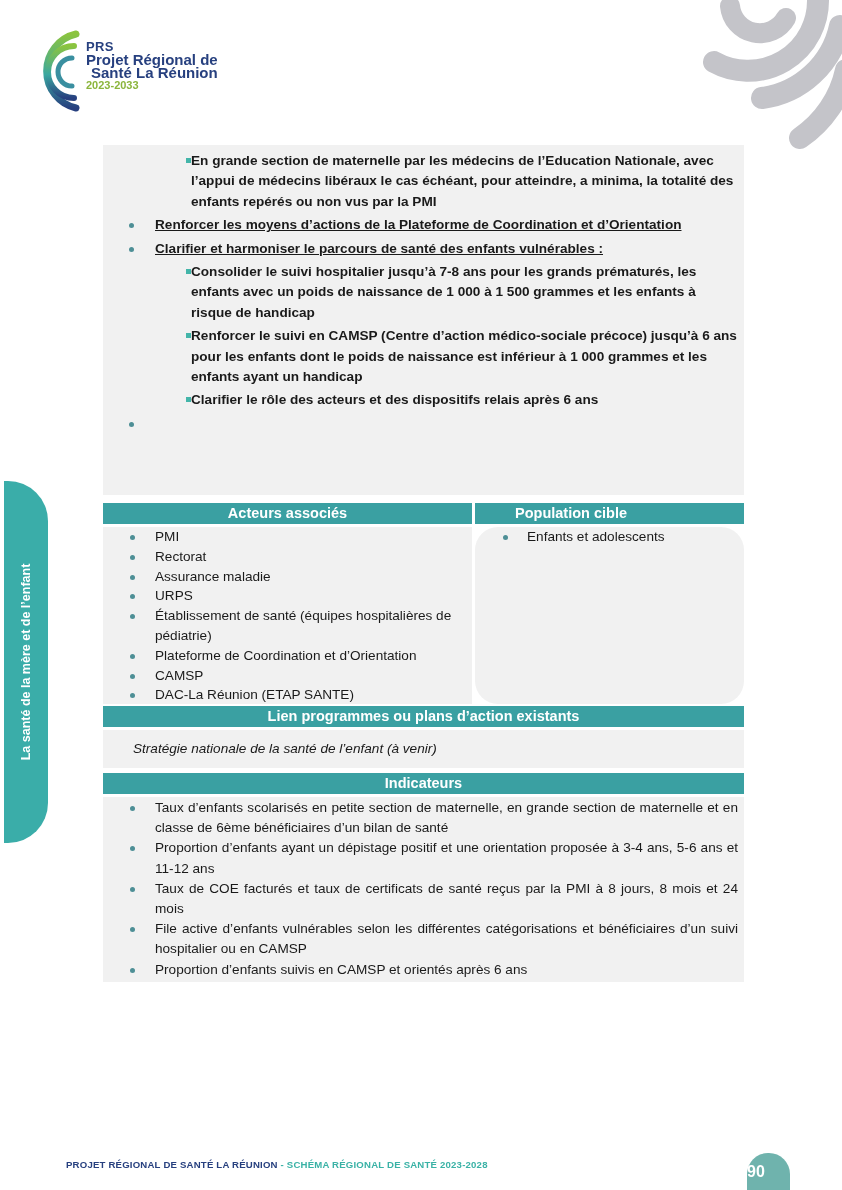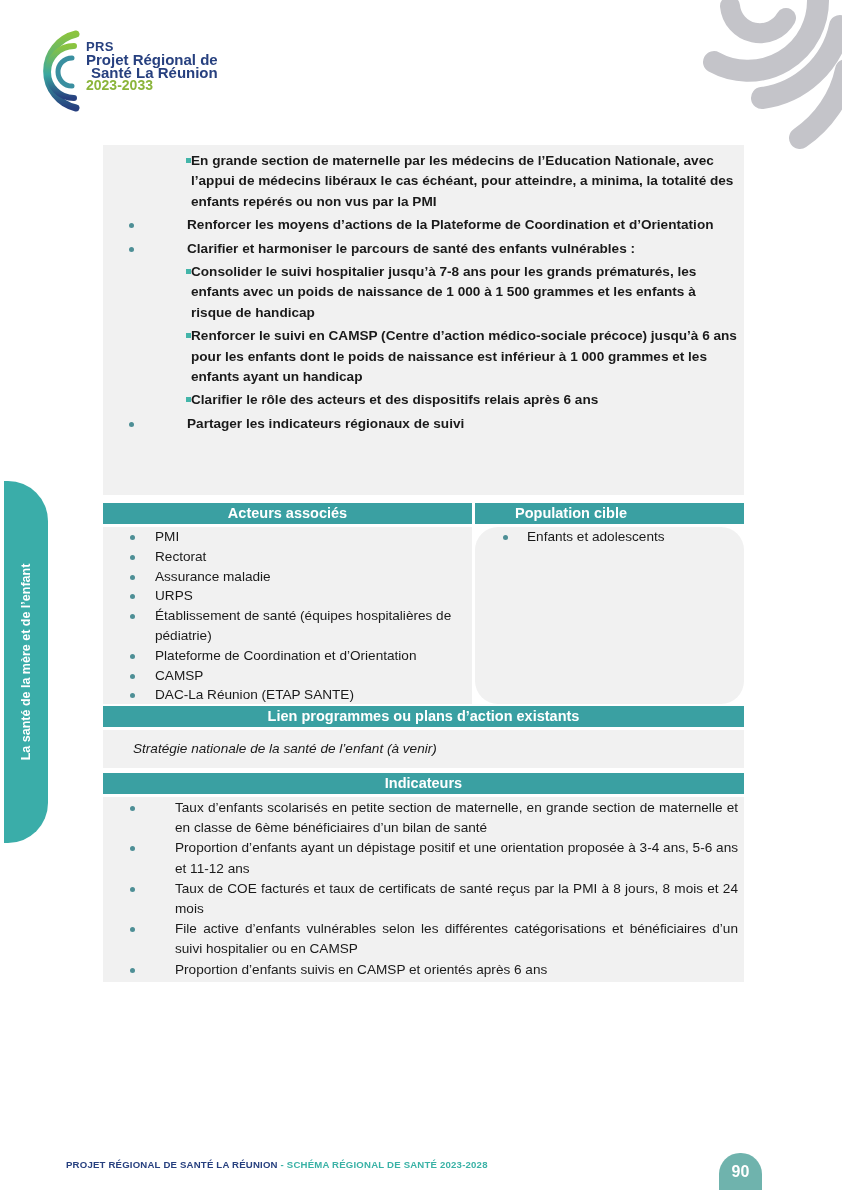--- a/index.html
+++ b/index.html
@@ -5,36 +5,36 @@
     * { box-sizing: border-box; margin: 0; padding: 0; }
     html, body { width: 842px; height: 1190px; background: #ffffff; overflow: hidden; }
     body { position: relative; font-family: "Liberation Sans", "DejaVu Sans", sans-serif; color: #1c1c1c; }
 
     
     .logo { position: absolute; left: 24px; top: 30px; width: 200px; height: 82px; }
     .logo svg { position: absolute; left: 0; top: 0; }
     .logo-text { position: absolute; left: 62px; top: 10px; line-height: 13px; }
     .logo-prs { font-size: 13px; font-weight: bold; color: #27407f; letter-spacing: 0.3px; }
     .logo-line { font-size: 15px; font-weight: bold; color: #27407f; text-align: right; }
-    .logo-years { font-size: 14px; font-weight: bold; color: #8bb53c; }
+    .logo-years { font-size: 11px; font-weight: bold; color: #8bb53c; }
 
     
     .deco { position: absolute; right: 0; top: 0; }
 
     
     .side-tab { position: absolute; left: 4px; top: 481px; width: 44px; height: 362px; background: #3aada9; border-radius: 0 40px 40px 0; }
     .side-tab-text { position: absolute; left: 50%; top: 50%; transform: translate(-50%, -50%) rotate(-90deg); white-space: nowrap; color: #ffffff; font-size: 12.5px; font-weight: bold; }
 
     
     .content { position: absolute; left: 103px; top: 145px; width: 641px; }
     .grey-block { background: #f1f1f1; }
 
     .actions { height: 350px; padding-top: 6px; }
     .li { position: relative; font-size: 13.6px; line-height: 20.4px; font-weight: bold; color: #1a1a1a; }
-    .li.l1 { padding-left: 84px; margin-right: 6px; }
+    .li.l1 { padding-left: 52px; margin-right: 6px; text-decoration: underline; }
     .li.l2 { padding-left: 88px; margin-right: 6px; margin-bottom: 3px; }
     .li.l1 { margin-bottom: 3px; }
     .bullet-dot { position: absolute; left: 26px; top: 8px; width: 5px; height: 5px; border-radius: 50%; background: #4e8f96; }
     .bullet-sq { position: absolute; left: 83px; top: 7px; width: 5px; height: 5px; background: #43b5a9; }
     sup { font-size: 8px; line-height: 0; position: relative; top: -1px; vertical-align: super; }
 
     .table { margin-top: 8px; }
     .row-head { display: flex; height: 21px; justify-content: space-between; }
     .thead { background: #3aa0a2; color: #ffffff; font-weight: bold; font-size: 14.5px; line-height: 21px; }
     .thead.left { width: 369px; text-align: center; }
@@ -49,28 +49,28 @@
     .cell.left .pl { padding-left: 52px; padding-right: 6px; }
     .cell.left .pl .bullet-dot { left: 27px; }
     .cell.right .pl { padding-left: 52px; padding-top: 0; }
     .cell.right .pl .bullet-dot { left: 28px; }
 
     .plans-head { margin-top: 2px; }
     .plans-body { margin-top: 3px; height: 38px; padding: 9px 0 0 30px; font-size: 13.6px; line-height: 20px; color: #1a1a1a; font-style: italic; }
 
     .ind-head { margin-top: 5px; }
     .ind-body { margin-top: 3px; padding: 1px 6px 2px 0; }
-    .ind { position: relative; font-size: 13.6px; line-height: 20.2px; color: #1a1a1a; padding-left: 72px; text-align: justify; }
+    .ind { position: relative; font-size: 13.6px; line-height: 20.2px; color: #1a1a1a; padding-left: 52px; text-align: justify; }
     .ind .bullet-dot { left: 27px; }
 
     
     .footer { position: absolute; left: 66px; top: 1159px; font-size: 9.6px; font-weight: bold; letter-spacing: 0.2px; }
     .footer .a { color: #27407f; margin-top: 44px; }
     .footer .b { color: #3ab2a6; }
-    .page-num { position: absolute; left: 719px; top: 1153px; width: 43px; height: 37px; background: #6fb3ad; border-radius: 21px 21px 0 0; color: #ffffff; font-weight: bold; font-size: 16px; text-align: center; line-height: 38px; }
+    .page-num { position: absolute; left: 747px; top: 1153px; width: 43px; height: 37px; background: #6fb3ad; border-radius: 21px 21px 0 0; color: #ffffff; font-weight: bold; font-size: 16px; text-align: left; line-height: 38px; }
   </style>
 </head>
 <body>
 
 <div class="logo">
   <svg width="60" height="82" viewBox="0 0 60 82">
     <defs>
       <linearGradient id="g1" x1="0" y1="0" x2="0" y2="1">
         <stop offset="0" stop-color="#8bc43f"></stop>
         <stop offset="0.55" stop-color="#3aa7a0"></stop>
@@ -124,21 +124,20 @@
     <div class="li l2">
       <span class="bullet-sq"></span>
       <span>Renforcer le suivi en CAMSP (Centre d’action médico-sociale précoce) jusqu’à 6 ans pour les enfants dont le poids de naissance est inférieur à 1 000 grammes et les enfants ayant un handicap</span>
     </div>
     <div class="li l2">
       <span class="bullet-sq"></span>
       <span>Clarifier le rôle des acteurs et des dispositifs relais après 6 ans</span>
     </div>
     <div class="li l1">
       <span class="bullet-dot"></span>
-      <span>Partager les indicateurs régionaux de suivi</span>
     </div>
   </div>
 
   <div class="table">
     <div class="row-head">
       <div class="thead left">Acteurs associés</div>
       <div class="thead right">Population cible</div>
     </div>
     <div class="row-body">
       <div class="cell left">

